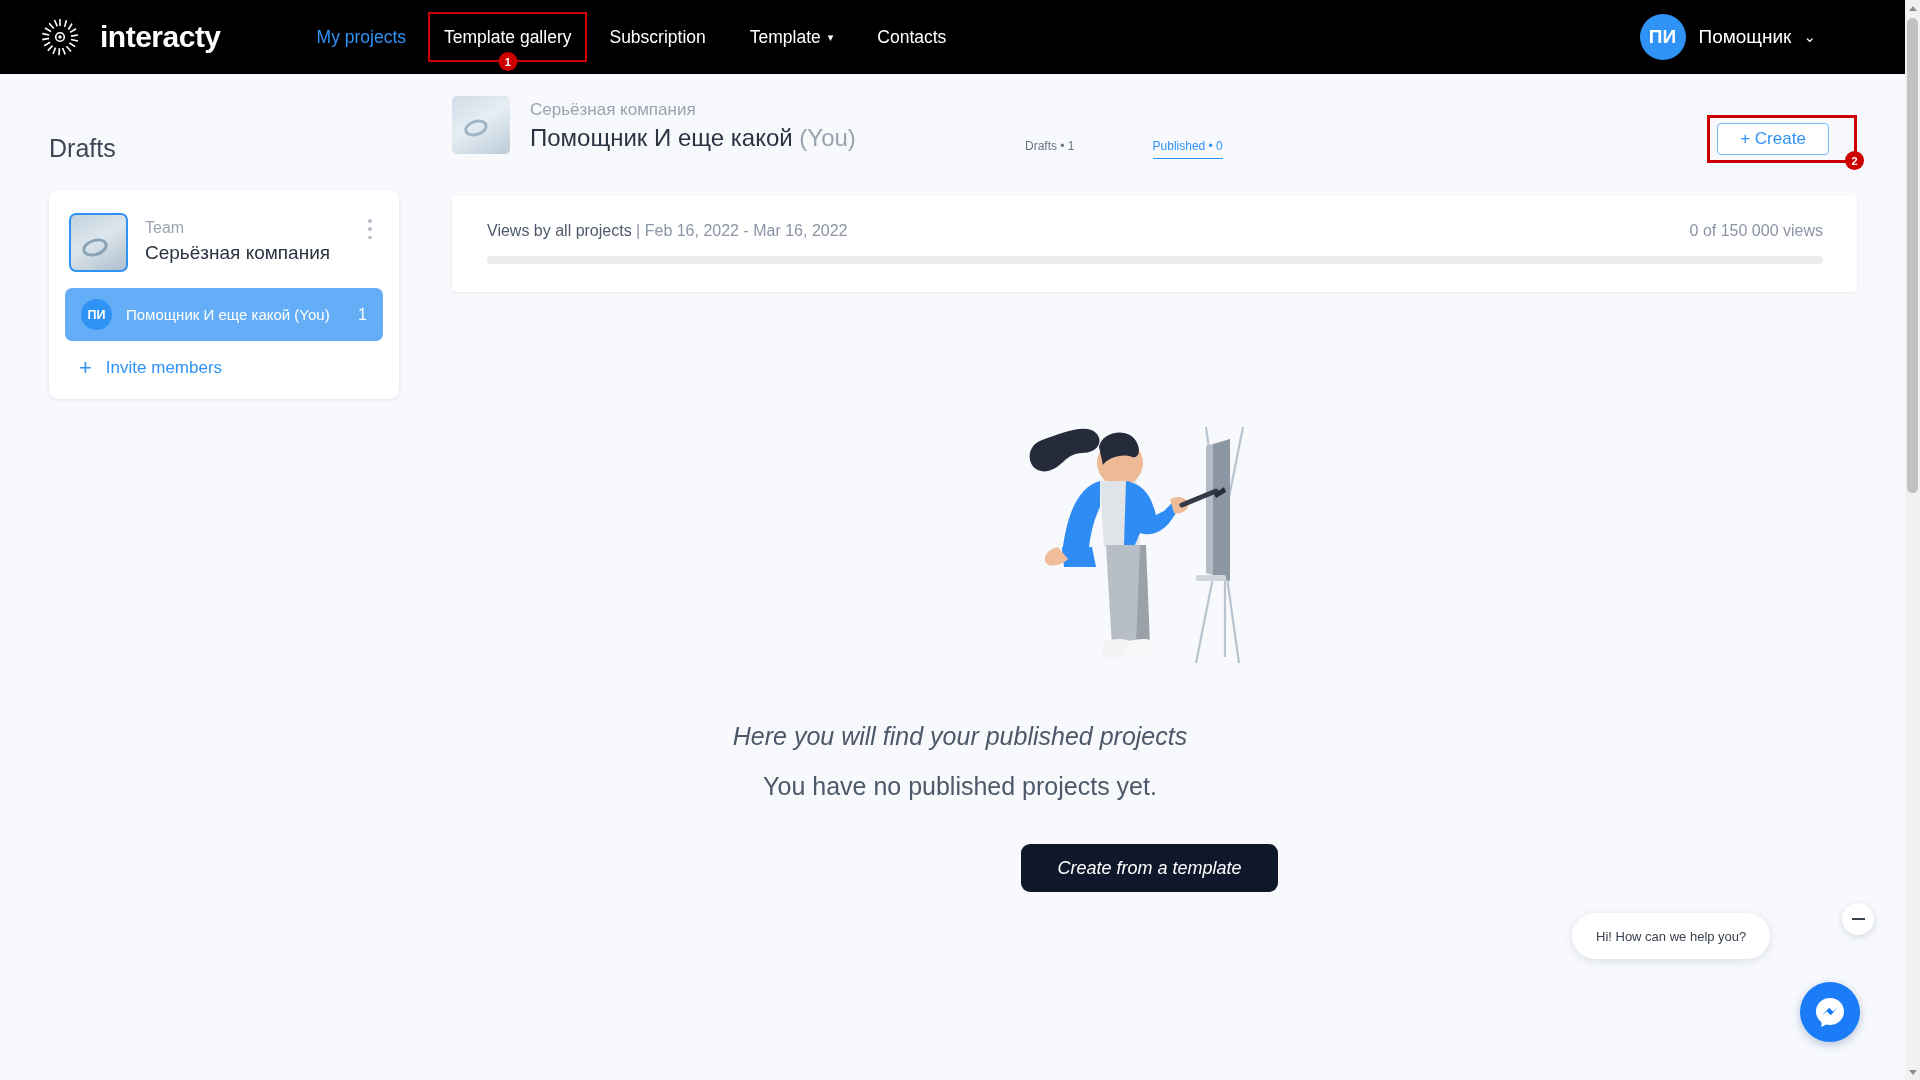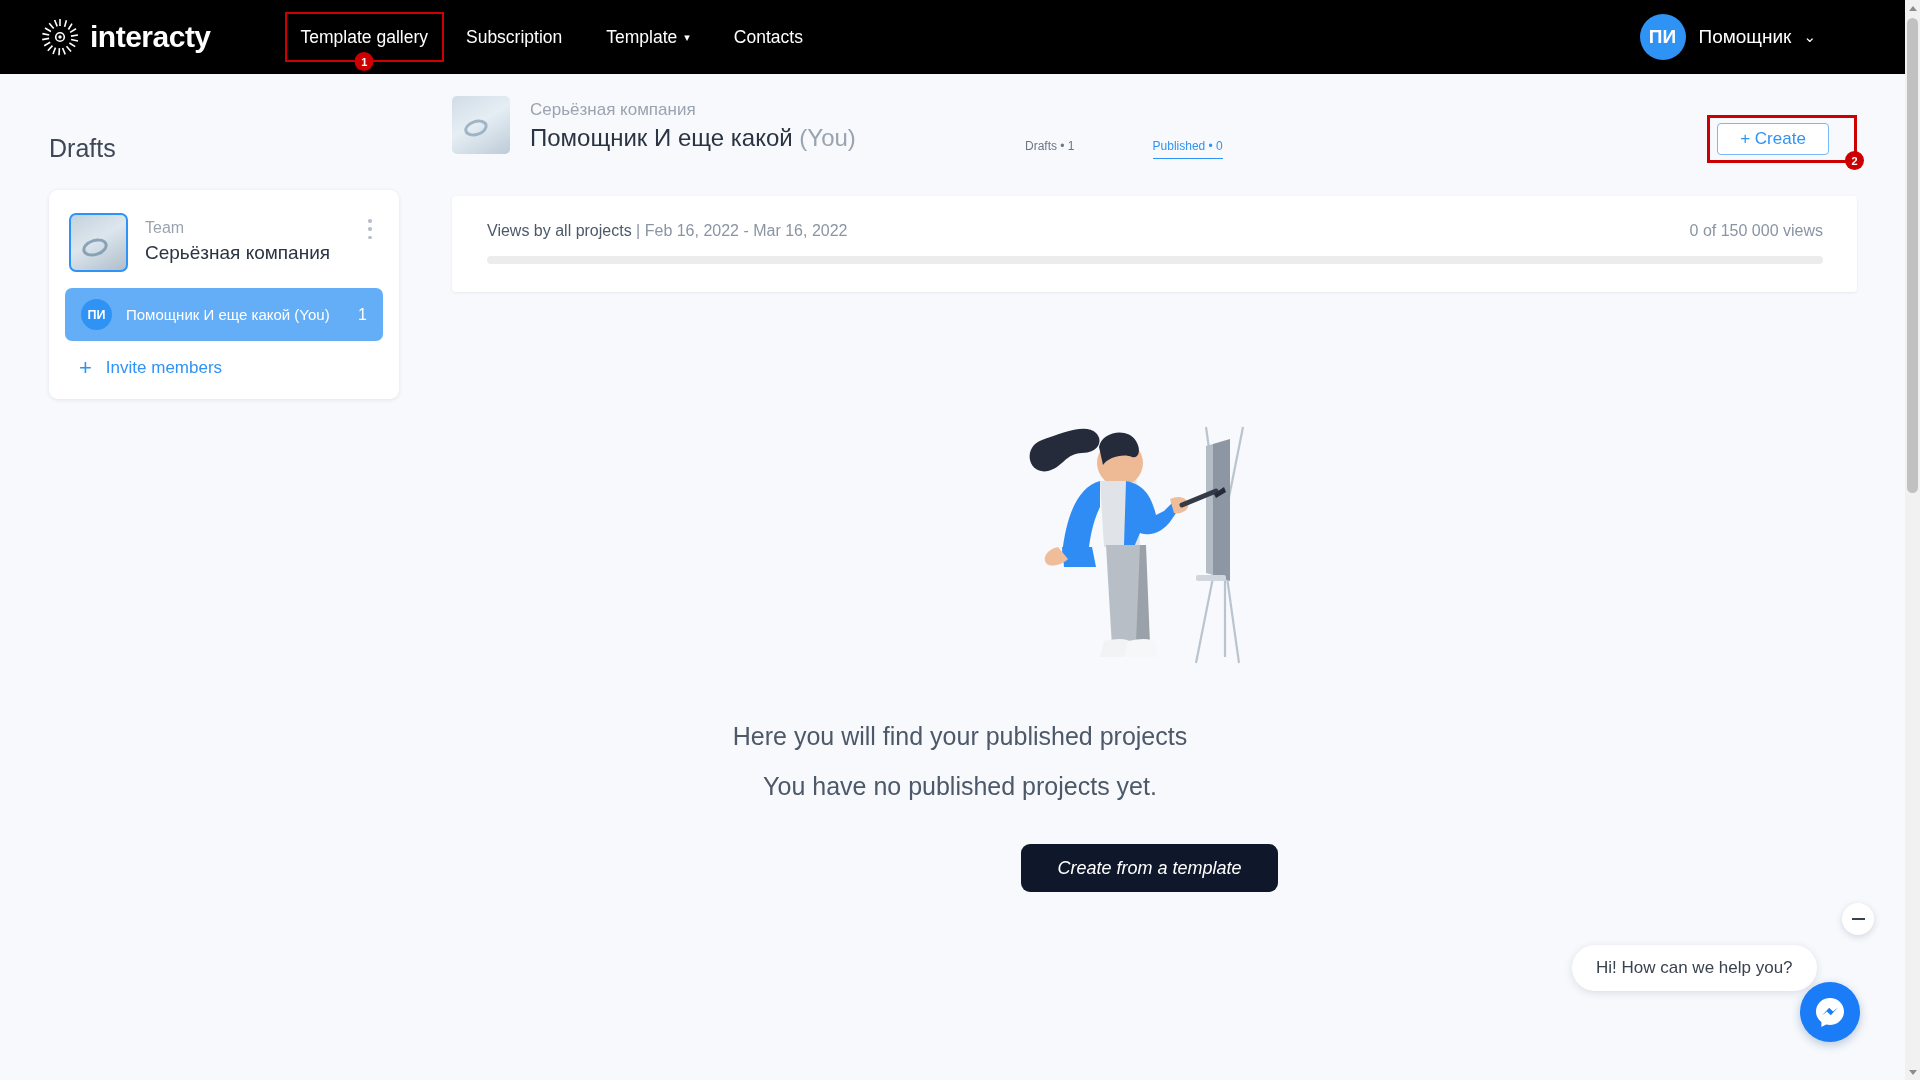--- a/index.html
+++ b/index.html
@@ -14,21 +14,21 @@
   
   .topbar {
     position:absolute; top:0; left:0; width:1920px; height:74px;
     background:#000; display:flex; align-items:center;
   }
   .logo-wrap { display:flex; align-items:center; margin-left:40px; }
   .logo-mark { width:40px; height:40px; position:relative; }
   .logo-mark svg { display:block; }
   .logo-text {
     color:#fff; font-size:30px; font-weight:bold; letter-spacing:-0.5px;
-    margin-left:10px;
+    margin-left:20px;
   }
   .nav { display:flex; align-items:center; margin-left:74px; height:74px; }
   .nav-item {
     color:#fff; font-size:17.5px; padding:0 22px; height:74px;
     display:flex; align-items:center; white-space:nowrap; cursor:pointer;
     position:relative;
   }
   .nav-item.active-blue { color:#2f93f5; }
   .nav-item.hl {
     border:2px solid #cc0000; height:50px; padding:14px 14px;
@@ -163,39 +163,39 @@
     position:absolute; left:35px; right:34px; top:60px; height:8px;
     border-radius:4px; background:#ececec;
   }
   .views-bar .fill { height:8px; border-radius:4px; background:#2f93f5; width:0%; }
 
   
   .empty { position:absolute; left:0; top:0; width:1920px; }
   .illus { position:absolute; left:1000px; top:395px; }
   .empty-l1 {
     position:absolute; left:0; right:0; top:722px; text-align:center;
-    font-size:25px; color:#4d5868;
+    font-size:25px; color:#4d5868;font-style:italic;
   }
   .empty-l2 {
     position:absolute; left:0; right:0; top:772px; text-align:center;
     font-size:25px; color:#4d5868;
   }
   .tpl-btn {
     position:absolute; left:1021px; top:844px; width:257px; height:48px;
     background:#0f172a; border-radius:9px; color:#fff; font-size:18px;
     display:flex; align-items:center; justify-content:center; cursor:pointer;font-style:italic;
   }
 
   
   .chat-bubble {
     position:absolute; left:1572px; top:913px; height:46px;
     background:#fff; border-radius:23px; padding:16px 24px;
     display:flex; align-items:center;
     box-shadow:0 2px 9px rgba(20,40,80,0.13);
-    font-size:17px; color:#3a4250;margin-top:32px;
+    font-size:13px; color:#3a4250;
   }
   .chat-close {
     position:absolute; left:1842px; top:903px;
     width:32px; height:32px; border-radius:50%; background:#fff;
     box-shadow:0 2px 7px rgba(20,40,80,0.16);
     display:flex; align-items:center; justify-content:center; cursor:pointer;
   }
   .chat-close i { display:block; width:13px; height:2px; background:#3a4250; }
   .messenger-btn {
     position:absolute; left:1800px; top:982px;
@@ -254,20 +254,23 @@
             <line x1="14.6" y1="3" x2="17.2" y2="9.4"></line>
           </g>
           <circle cx="20" cy="20" r="4.3" fill="none" stroke="#ffffff" stroke-width="1.6"></circle>
           <circle cx="20" cy="20" r="1.7" fill="#ffffff"></circle>
         </svg>
       </span>
       <span class="logo-text">interacty</span>
     </div>
 
     <div class="nav">
+      <div class="nav-item active-blue">
+        <span>My projects</span>
+      </div>
       <div class="nav-item hl">
         <span>Template gallery</span>
         <span class="hl-badge">1</span>
       </div>
       <div class="nav-item">
         <span>Subscription</span>
       </div>
       <div class="nav-item">
         <span>Template</span>
         <span class="caret">▾</span>

